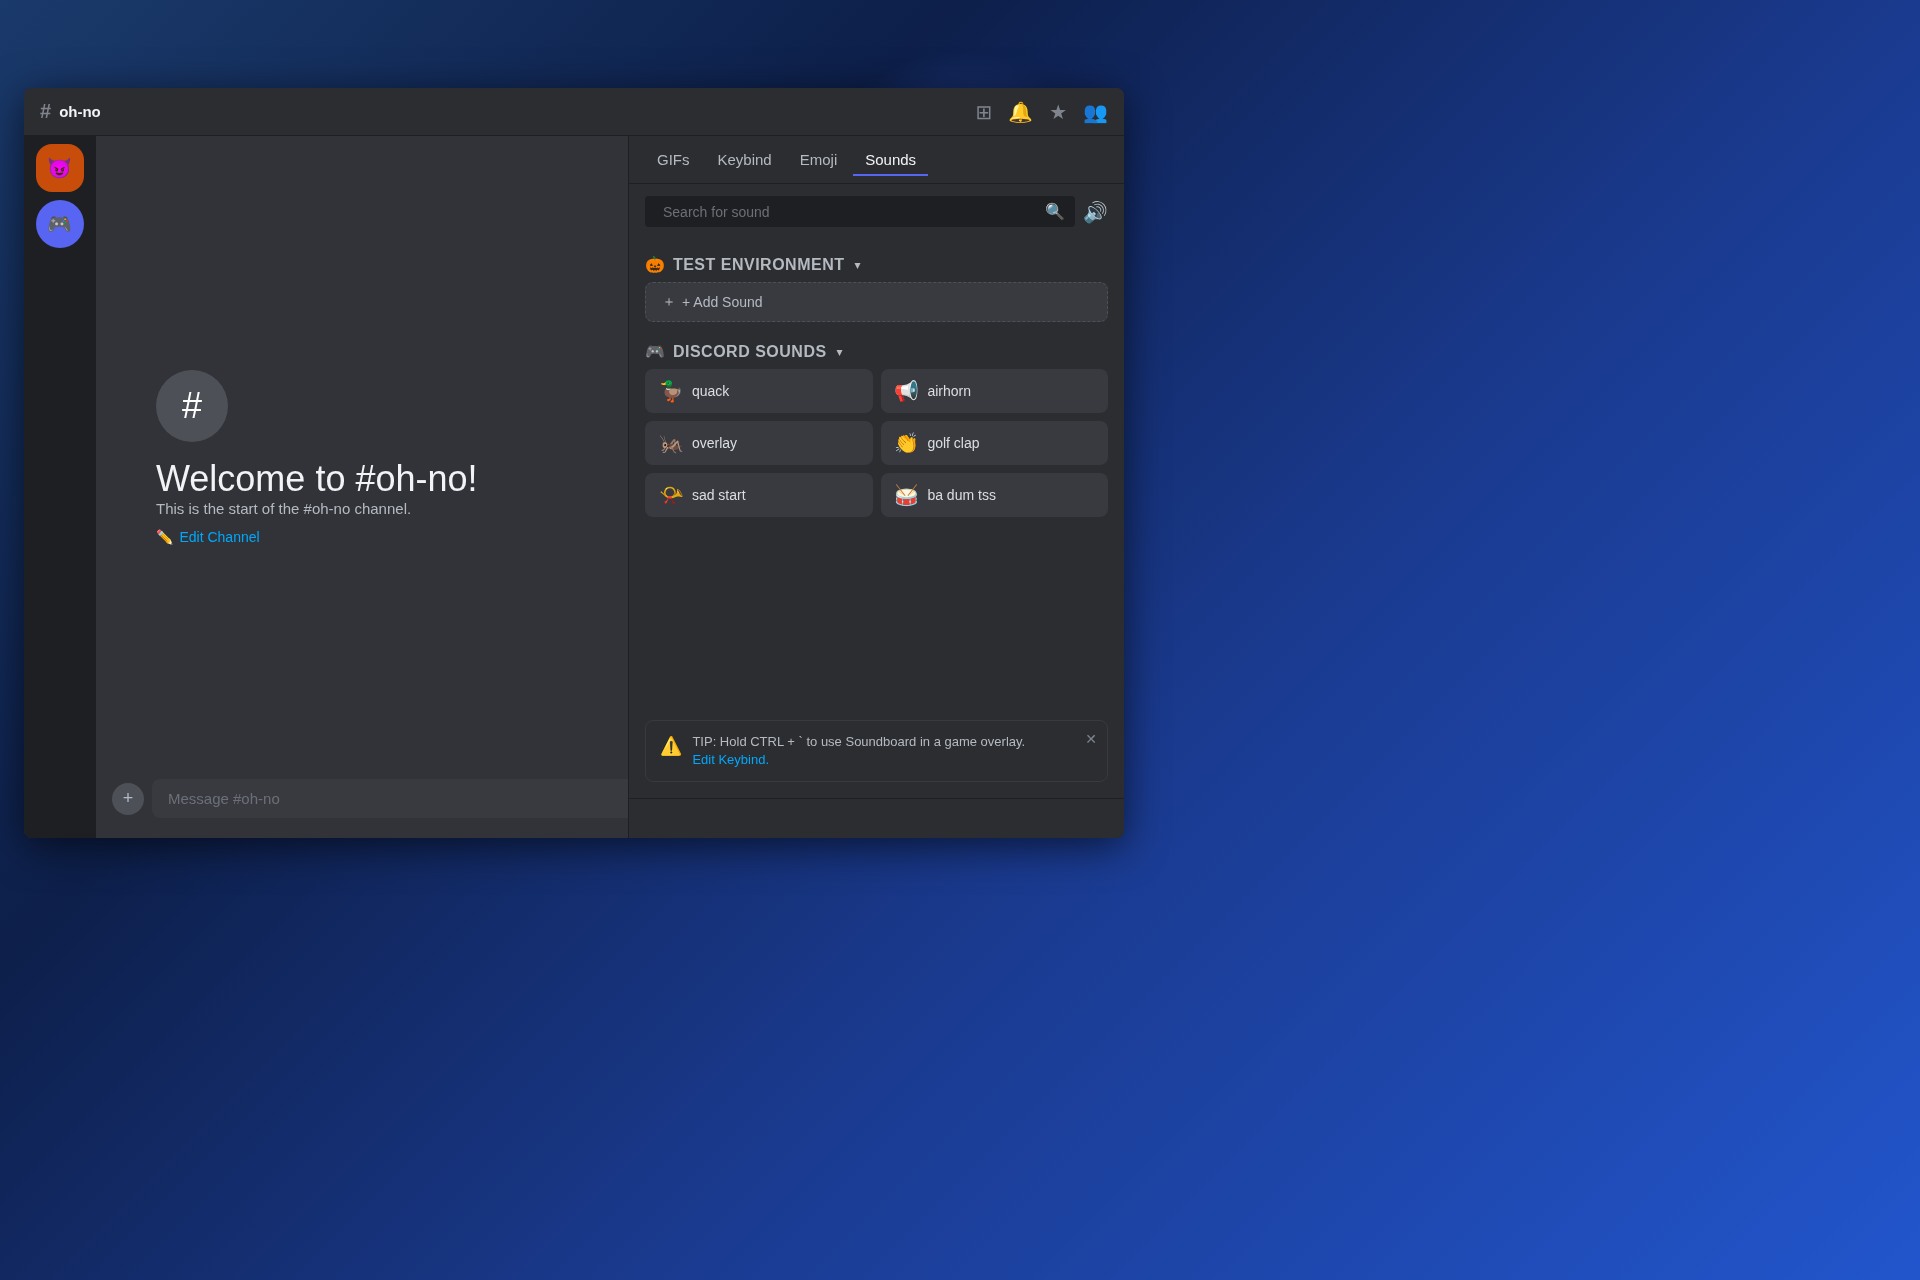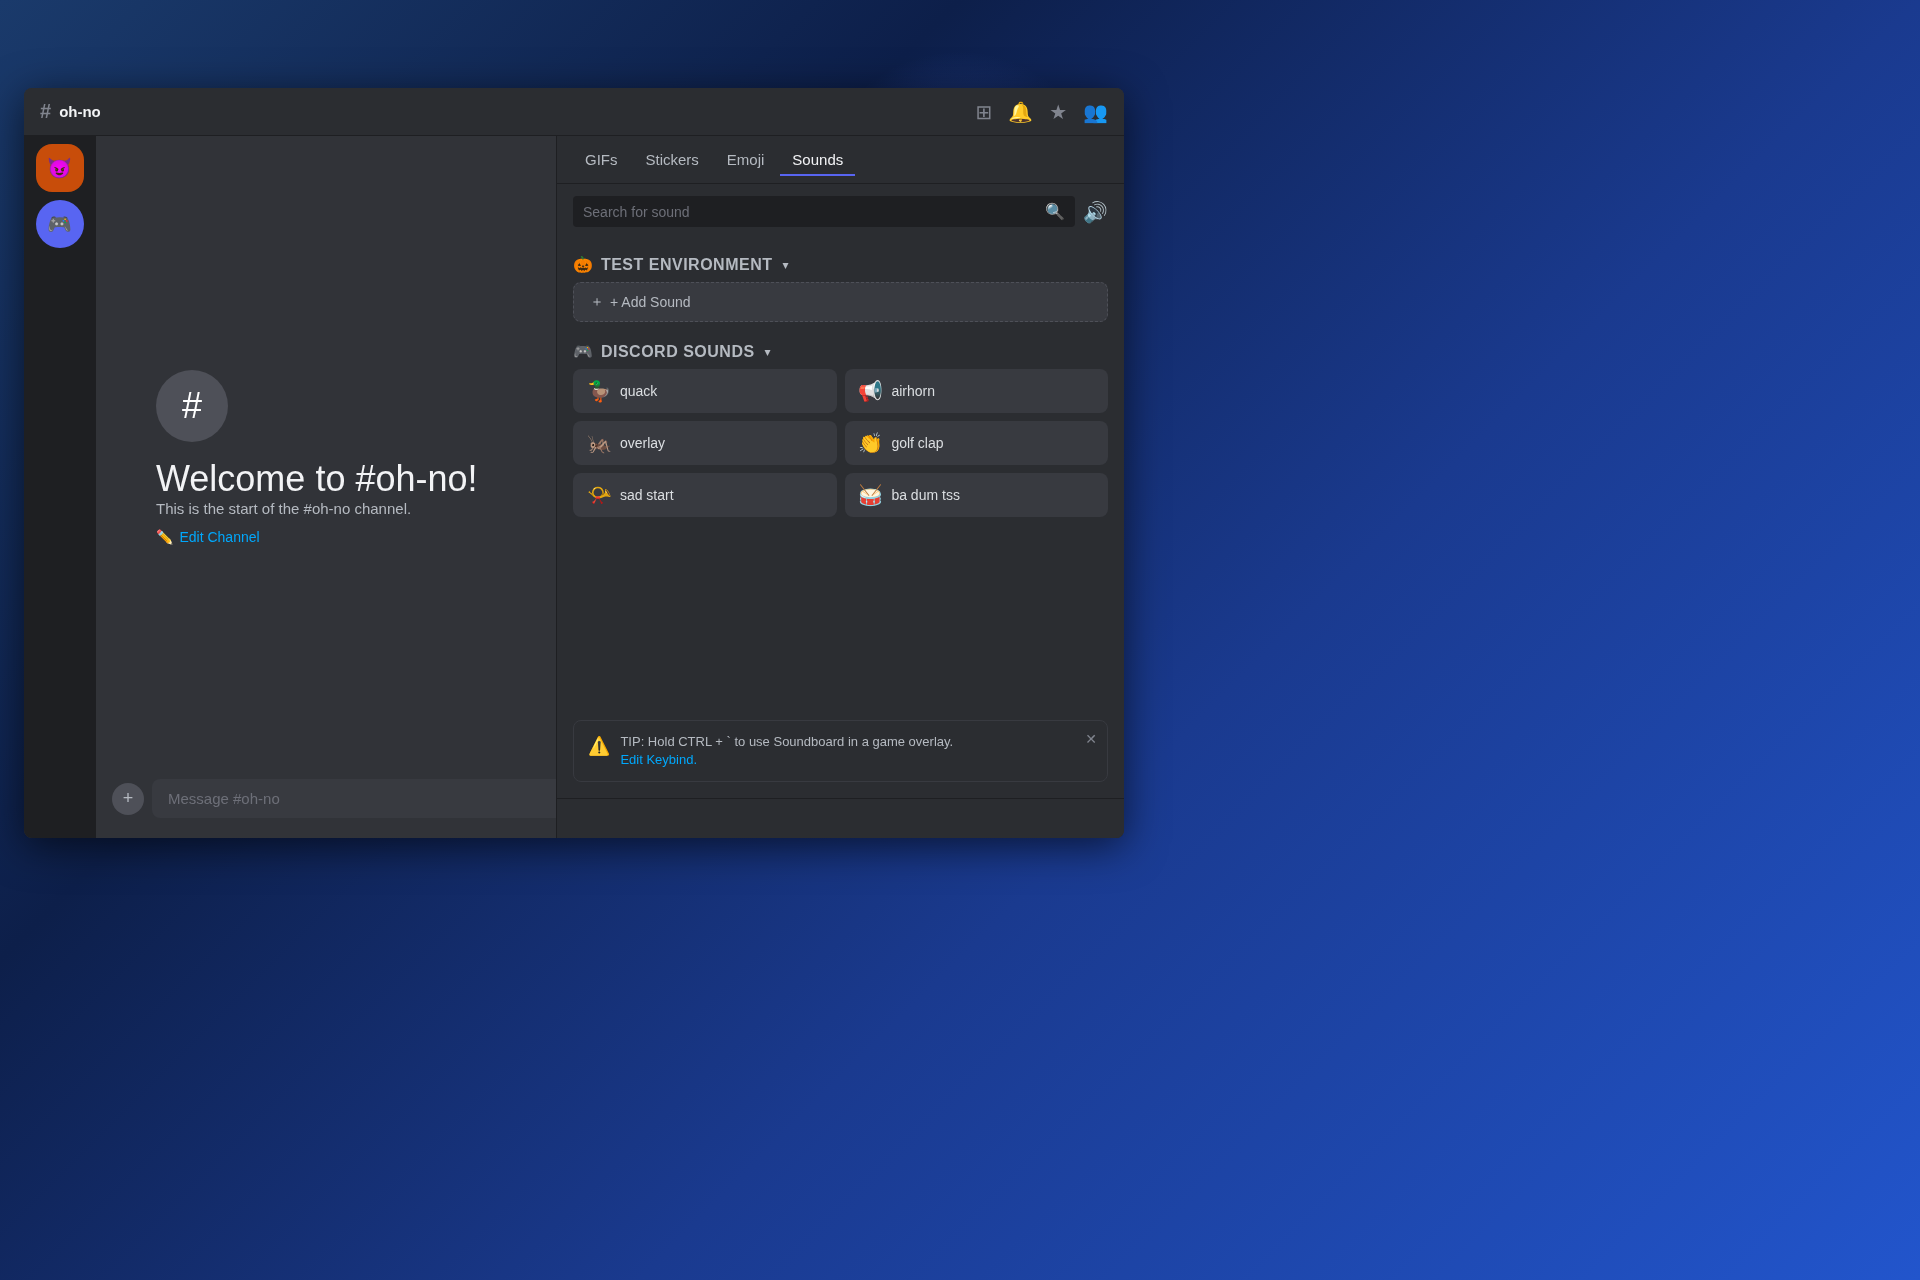--- a/index.html
+++ b/index.html
@@ -200,21 +200,21 @@
       font-size: 20px;
       cursor: pointer;
     }
 
     
     .soundboard-popup {
       position: absolute;
       right: 0;
       top: 0;
       bottom: 0;
-      width: 568px;
+      width: 496px;
       background: #2b2d31;
       border-left: 1px solid #1e1f22;
       display: flex;
       flex-direction: column;
       border-radius: 0 0 8px 0;
     }
 
     
     .popup-tabs {
       display: flex;
@@ -254,20 +254,21 @@
       padding: 6px 10px;
       gap: 8px;
     }
     .search-input {
       flex: 1;
       background: none;
       border: none;
       color: #dbdee1;
       font-size: 14px;
       outline: none;
+      margin-left: 8px;
     }
     .search-input::placeholder { color: #6d6f78; }
     .search-icon { color: #b5bac1; font-size: 16px; }
     .volume-icon { color: #b5bac1; font-size: 20px; cursor: pointer; }
 
     
     .sounds-list {
       flex: 1;
       overflow-y: auto;
       padding: 8px 16px;
@@ -420,21 +421,21 @@
         </div>
       </div>
 
       <div class="soundboard-popup">
 
         <div class="popup-tabs">
           <div class="tab">
             <span>GIFs</span>
           </div>
           <div class="tab">
-            <span>Stickers</span>
+            <span>Keybind</span>
           </div>
           <div class="tab">
             <span>Emoji</span>
           </div>
           <div class="tab active">
             <span>Sounds</span>
           </div>
         </div>
 
         <div class="search-bar">

